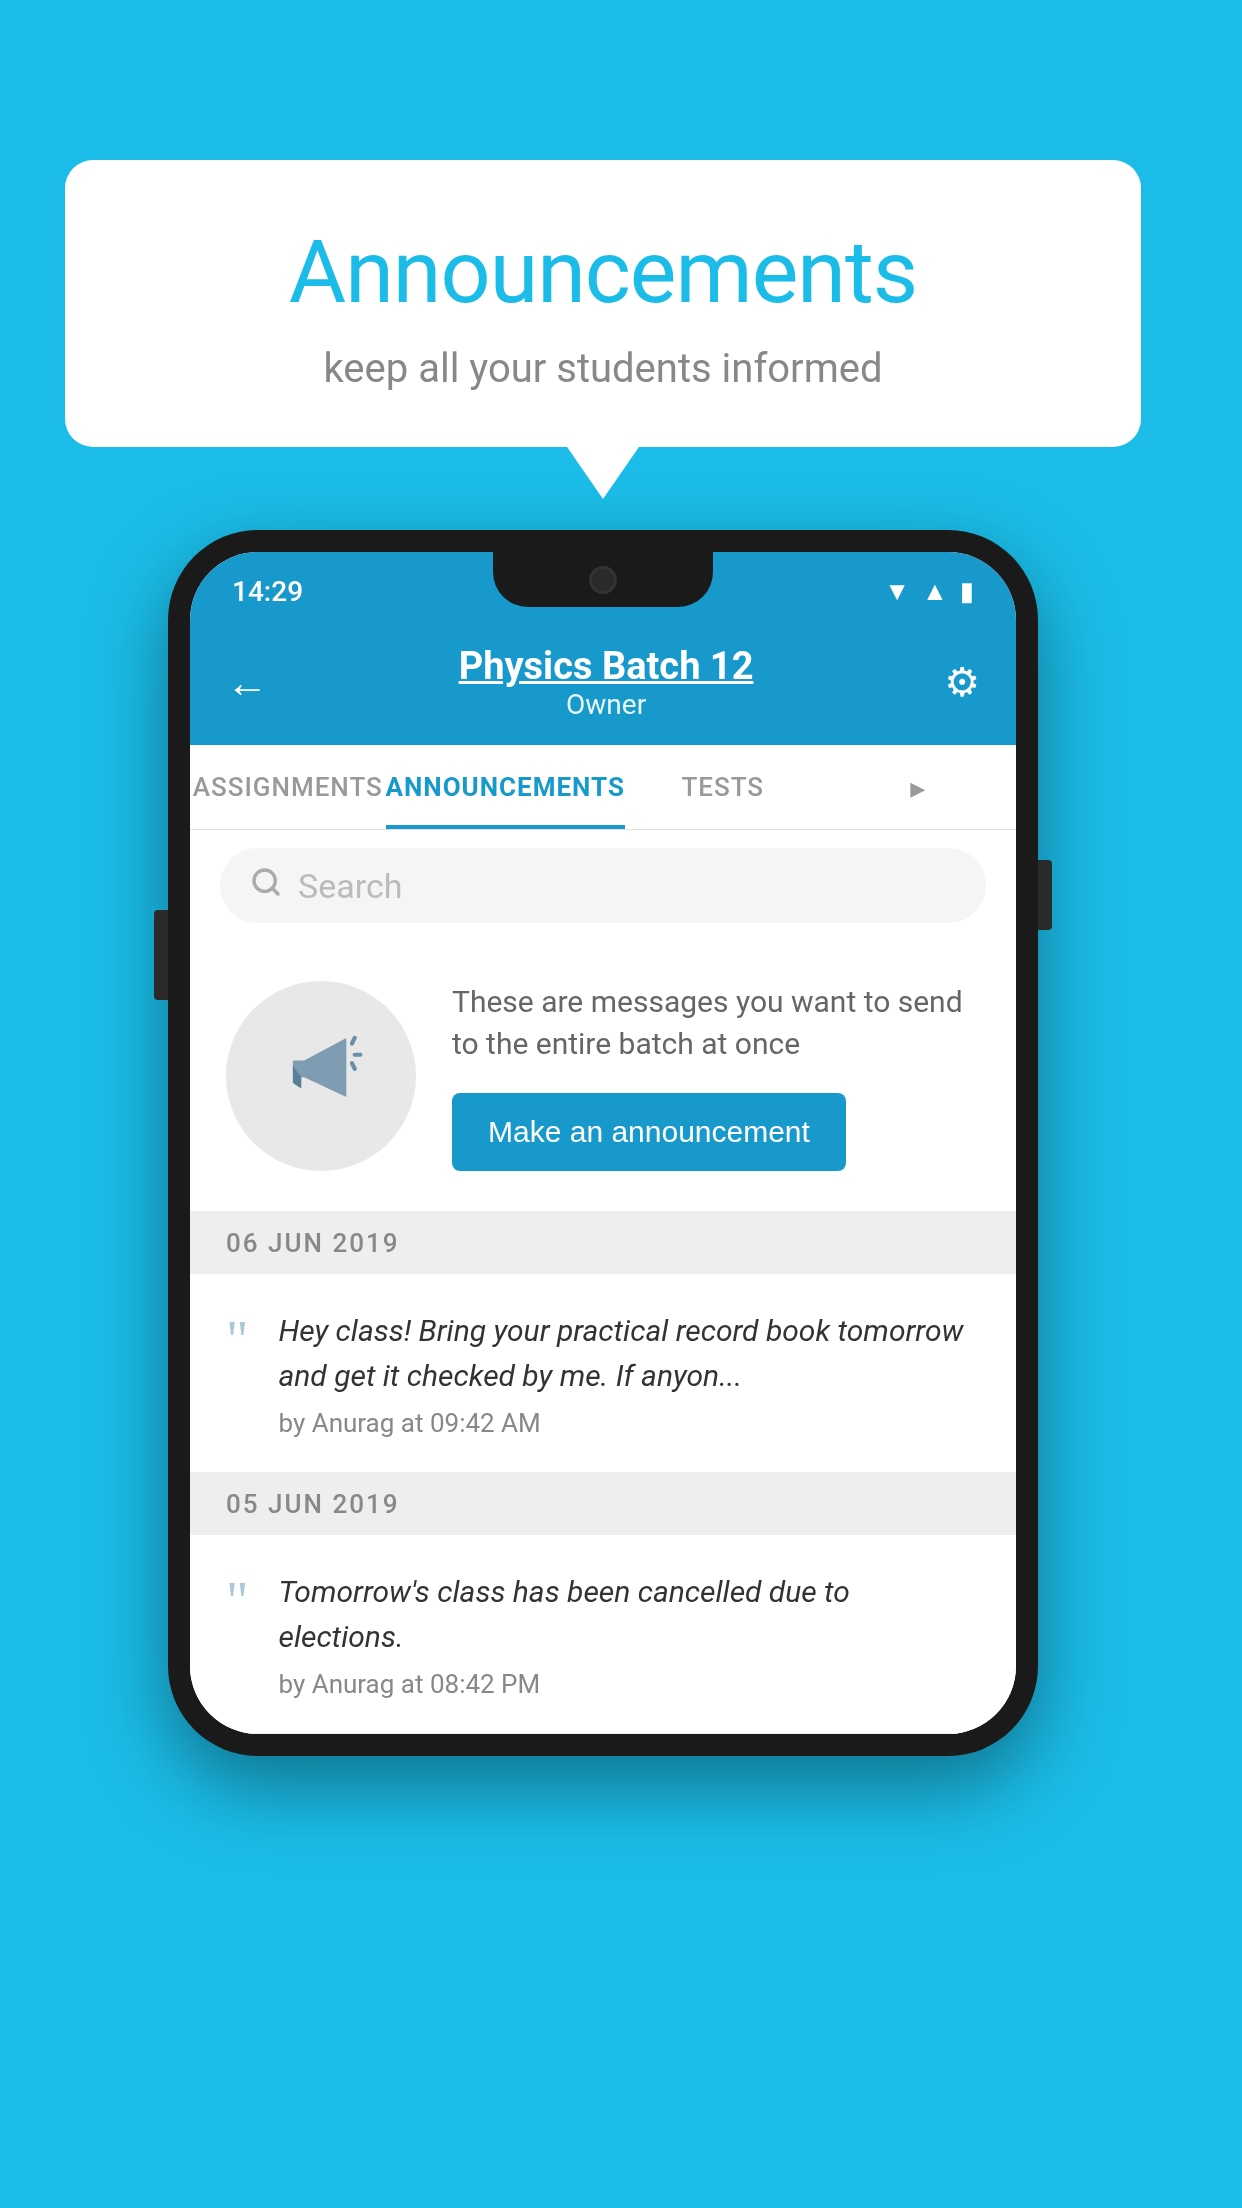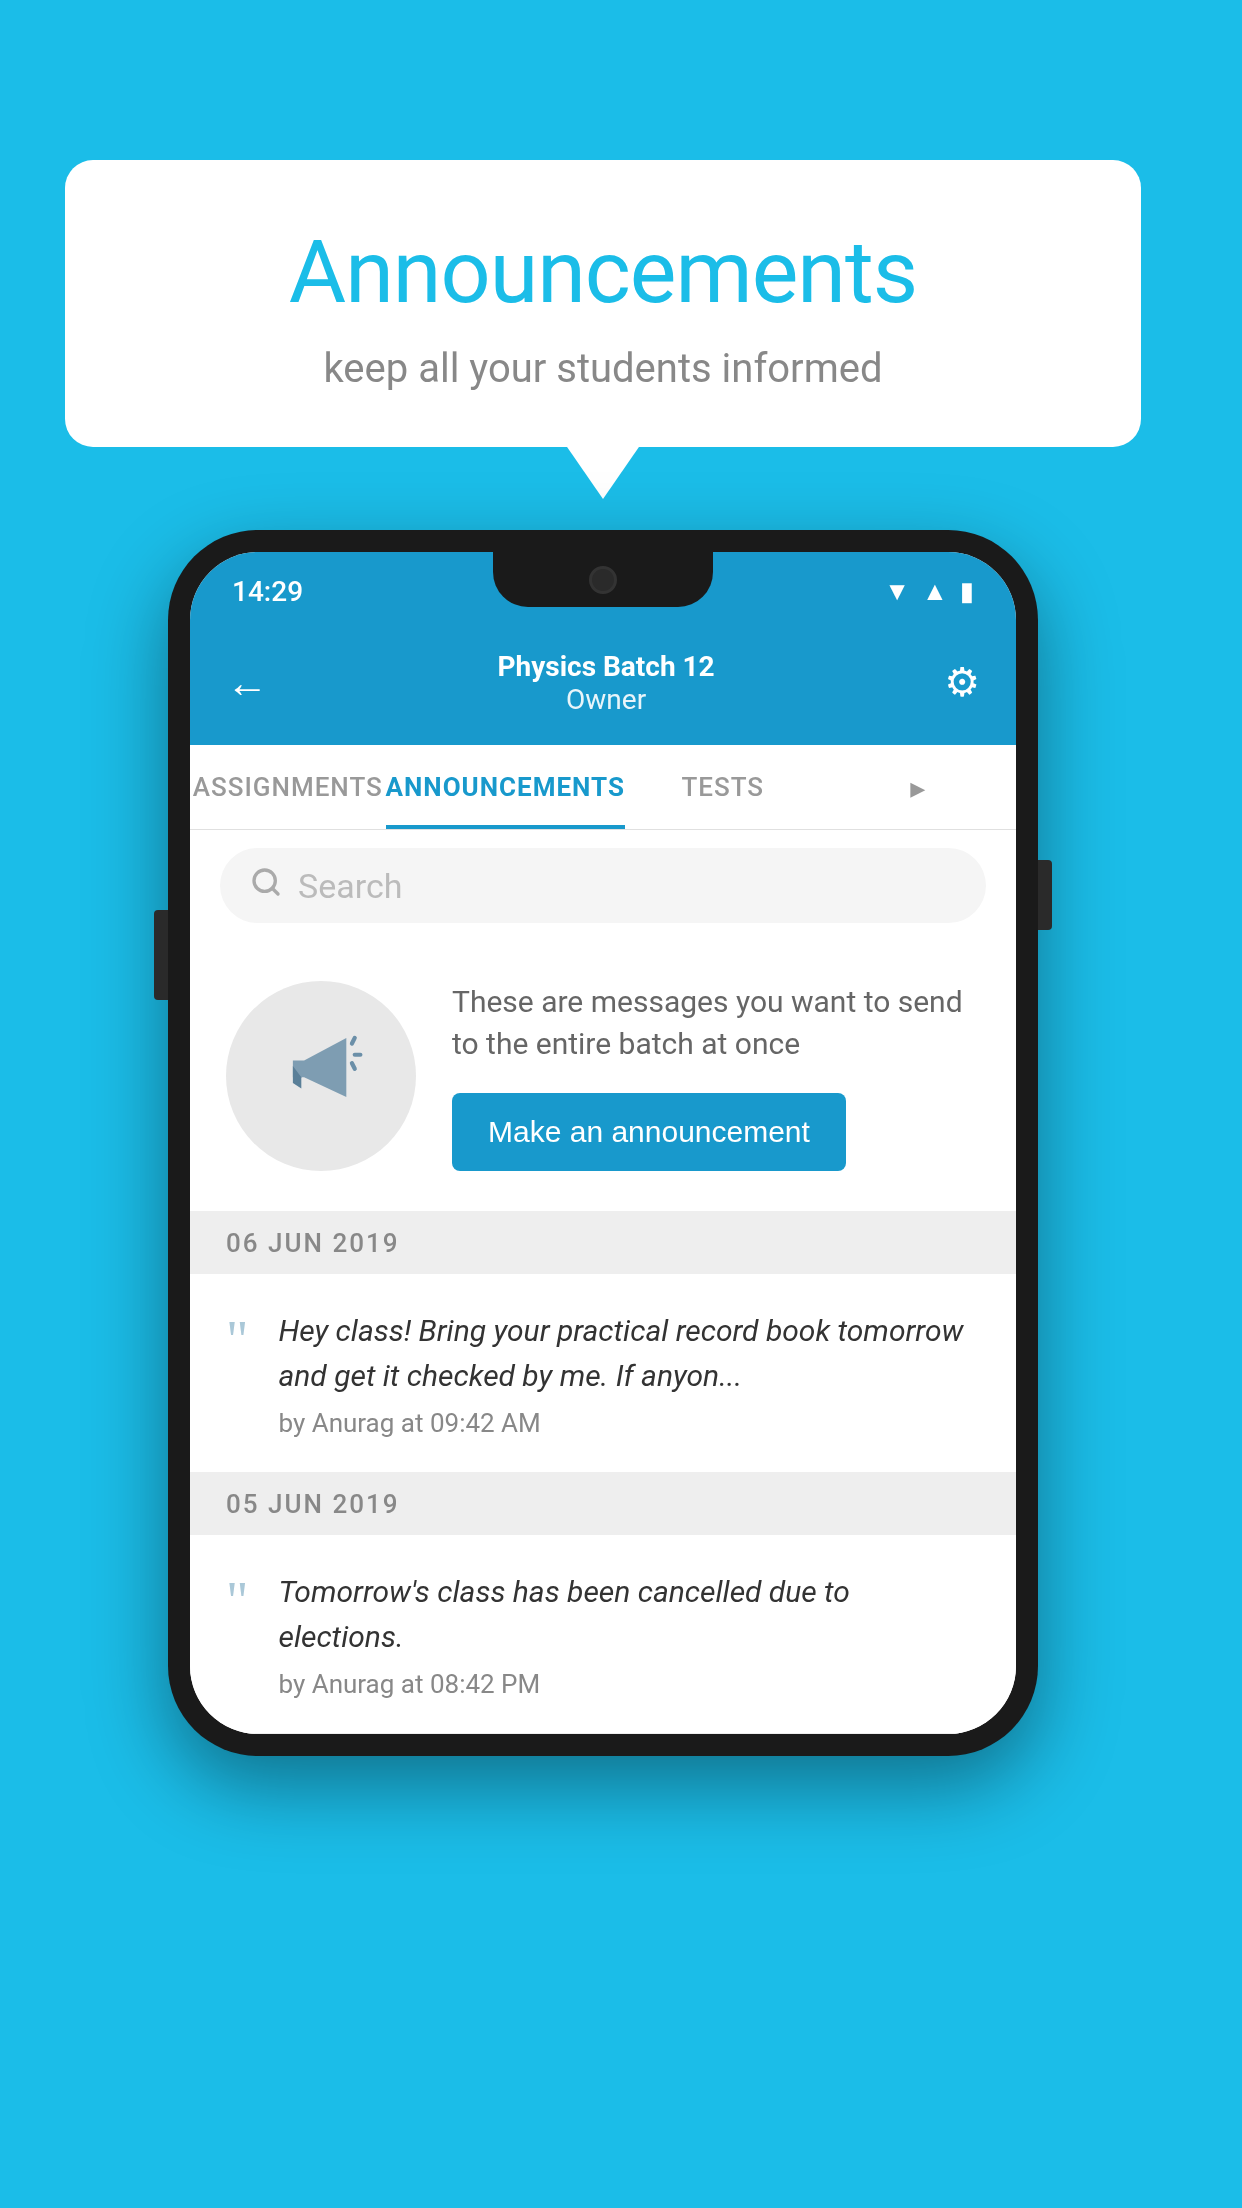--- a/index.html
+++ b/index.html
@@ -144,22 +144,23 @@
       font-size: 42px;
       cursor: pointer;
     }
 
     .header-title-area {
       text-align: center;
     }
 
     .header-title {
       color: white;
-      font-size: 28px;
+      font-size: 38px;
       font-weight: 700;
+      text-decoration: underline;
     }
 
     .header-subtitle {
       color: rgba(255,255,255,0.9);
       font-size: 28px;
       font-weight: 400;
     }
 
     .gear-btn {
       color: white;

